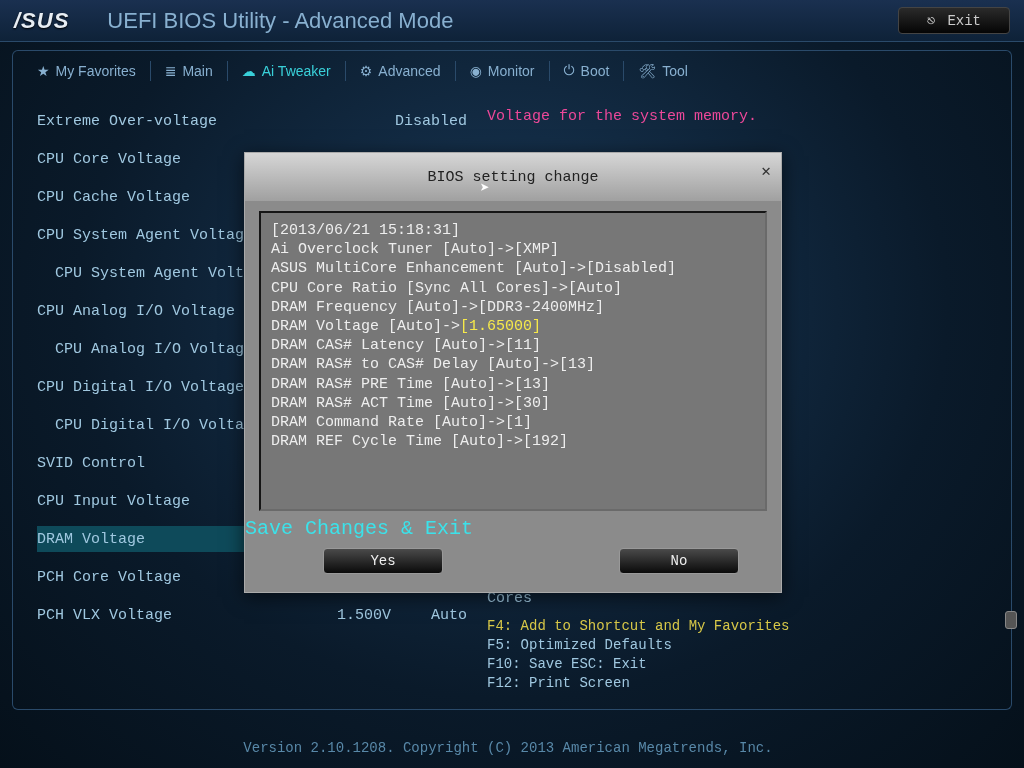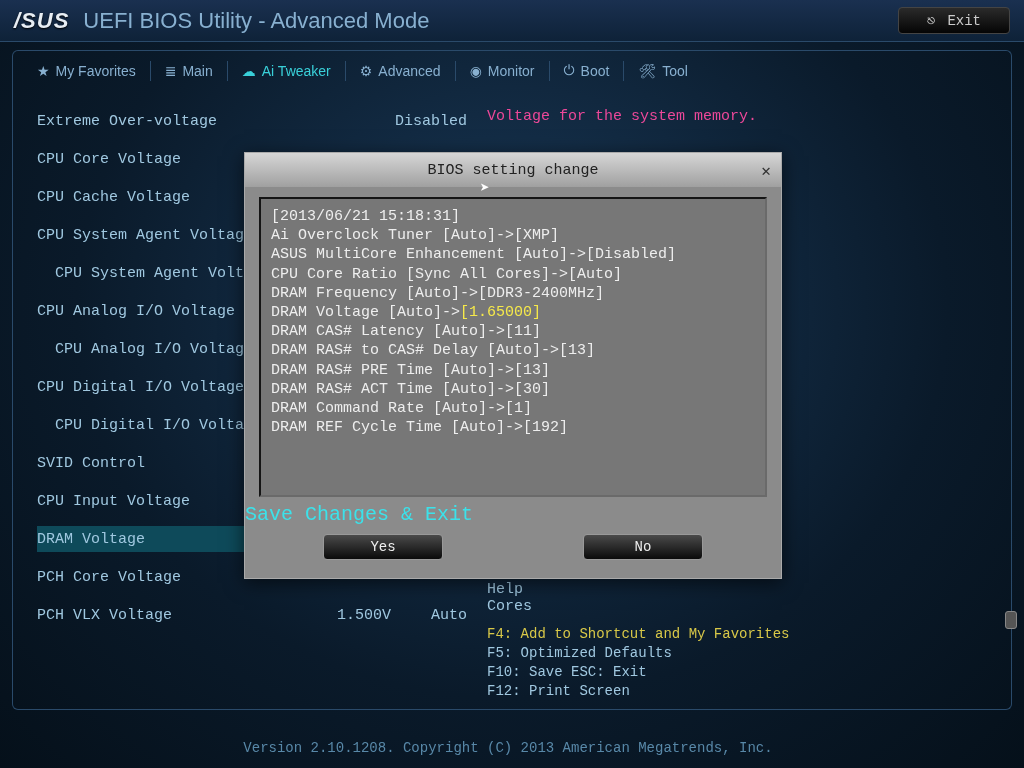--- a/index.html
+++ b/index.html
@@ -10,20 +10,21 @@
     color: #a0c8e0;
     overflow: hidden;
     position: relative;
   }
   
   .topbar {
     display: flex; align-items: center; height: 42px;
     padding: 0 14px;
     background: linear-gradient(to bottom, #1a3050, #0e2238);
     border-bottom: 1px solid #2a4a6a;
+    gap: 24px;
   }
   .logo {
     font-family: Arial, sans-serif; font-weight: bold; font-style: italic;
     font-size: 22px; color: #e8eef4; letter-spacing: 1px;
     text-shadow: 0 1px 2px #000;
   }
   .app-title { margin-left: 14px; font-family: Arial, sans-serif; font-size: 22px; color: #88b0d0; }
   .exit-btn {
     margin-left: auto;
     background: linear-gradient(to bottom, #2a2a2a, #050505);
@@ -43,21 +44,21 @@
     padding: 6px 14px; color: #88b0d0; font-size: 14px;
     display: flex; align-items: center; gap: 6px; white-space: nowrap;
   }
   .tab.active { color: #39d0d9; }
   .sep { width: 1px; height: 20px; background: #2a4a6a; }
   .tab .ico { font-size: 14px; }
   
   .main {
     margin: 0 12px; border: 1px solid #2a4a6a; border-top: none;
     border-radius: 0 0 6px 6px;
-    height: 620px; padding: 18px 24px 8px;
+    height: 620px; padding: 18px 24px 16px;
     display: flex; gap: 20px;
     position: relative;
   }
   .left-col { flex: 0 0 430px; display: flex; flex-direction: column; gap: 12px; font-size: 15px; }
   .row { display: flex; align-items: center; height: 26px; }
   .row .label { flex: 1; }
   .row.sub .label { padding-left: 18px; }
   .row.hl { background: #0e4a5a; }
   .right-col { flex: 1; font-size: 15px; display:flex; flex-direction:column;}
   .help-title { color:#ec4899; }
@@ -74,37 +75,37 @@
   .footer { position:absolute; bottom:12px; left:0; right:8px; text-align:center;
     font-size:14px; color:#5888a8; }
   
   .modal {
     position:absolute; left:244px; top:152px; width:538px;
     background:#8b8b8b; border:1px solid #aaa;
     box-shadow: 0 4px 18px rgba(0,0,0,0.6);
     font-family:"Courier New", monospace;
   }
   .modal-title {
-    height:34px; background:linear-gradient(to bottom,#d6d6d6,#a0a0a0);
+    height:48px; background:linear-gradient(to bottom,#d6d6d6,#a0a0a0);
     display:flex; align-items:center; justify-content:center;
     position:relative; color:#222; font-size:15px;font-family:Liberation Mono, monospace;
   }
   .modal-close { position:absolute; right:10px; top:8px; color:#333; font-size:16px; cursor:pointer;}
   .modal-body {
     margin:10px 14px 6px; border:2px inset #6a6a6a;
     background:#777; padding:8px 10px; height:300px;
     color:#eee; font-size:15px; line-height:1.28;
   }
   .modal-body .ylw { color:#f6e94a; }
   .modal-prompt { text-align:left; color:#3be2ea; font-size:20px; margin:6px 0 8px;}
   .modal-btns { display:flex; justify-content:center; gap:140px; padding:0 0 18px;}
   .mbtn {
     width:120px; padding:4px 12px; text-align:center;
     background:linear-gradient(to bottom,#4a4a4a,#0a0a0a);
-    border:1px solid #999; border-radius:4px; color:#eee; font-size:14px;
+    border:1px solid #999; border-radius:4px; color:#eee; font-size:14px;margin-left:36px;
   }
   .cursor { position:absolute; left:480px; top:178px; color:#fff; font-size:16px; z-index:50; pointer-events:none;}
   .scroll-stub { position:absolute; right:-6px; bottom:80px; width:12px; height:18px; background:#555; border:1px solid #888; border-radius:3px;}
 </style>
 </head>
 <body>
 
 <div class="topbar">
   <span class="logo">/SUS</span>
   <span class="app-title">UEFI BIOS Utility - Advanced Mode</span>

